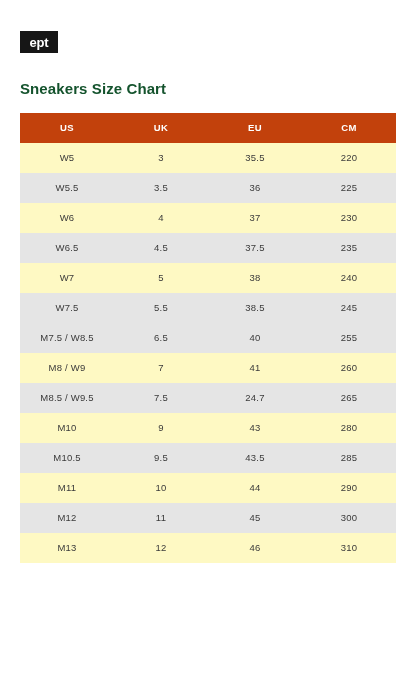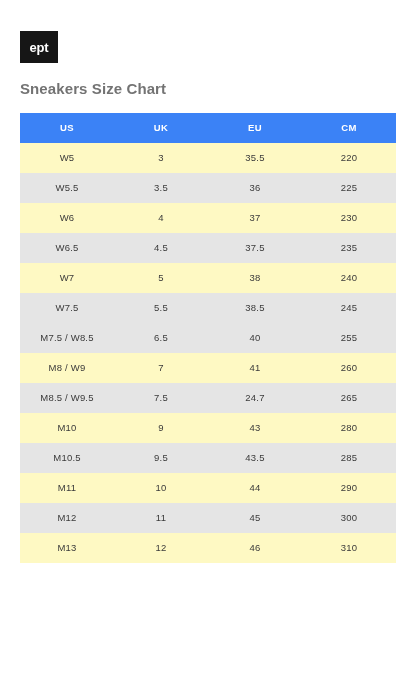--- a/index.html
+++ b/index.html
@@ -20,40 +20,40 @@
     height: 678px;
     background: #ffffff;
   }
 
   
   .logo {
     position: absolute;
     left: 20px;
     top: 31px;
     width: 38px;
-    height: 32px;
+    height: 22px;
     background: #161616;
     color: #ffffff;
     font-size: 13px;
     font-weight: bold;
     letter-spacing: -0.2px;
     display: flex;
     align-items: center;
     justify-content: center;
     box-sizing: border-box;
   }
 
   
   .page-title {
     position: absolute;
     left: 20px;
     top: 80px;
     font-size: 15px;
     font-weight: bold;
-    color: #737373;
+    color: #14532d;
     letter-spacing: 0.1px;
     white-space: nowrap;
   }
 
   
   .size-table {
     position: absolute;
     left: 20px;
     top: 113px;
     width: 376px;
@@ -64,21 +64,21 @@
   .size-table td {
     padding: 0;
     margin: 0;
     text-align: center;
     vertical-align: middle;
     height: 30px;
     line-height: 30px;
     font-weight: normal;
   }
   .size-table thead tr {
-    background: #3b82f6;
+    background: #c2410c;
   }
   .size-table thead th {
     color: #ffffff;
     font-size: 9.5px;
     font-weight: bold;
     letter-spacing: 0.4px;
   }
   .size-table tbody td {
     color: #3a3a3a;
     font-size: 9.5px;

